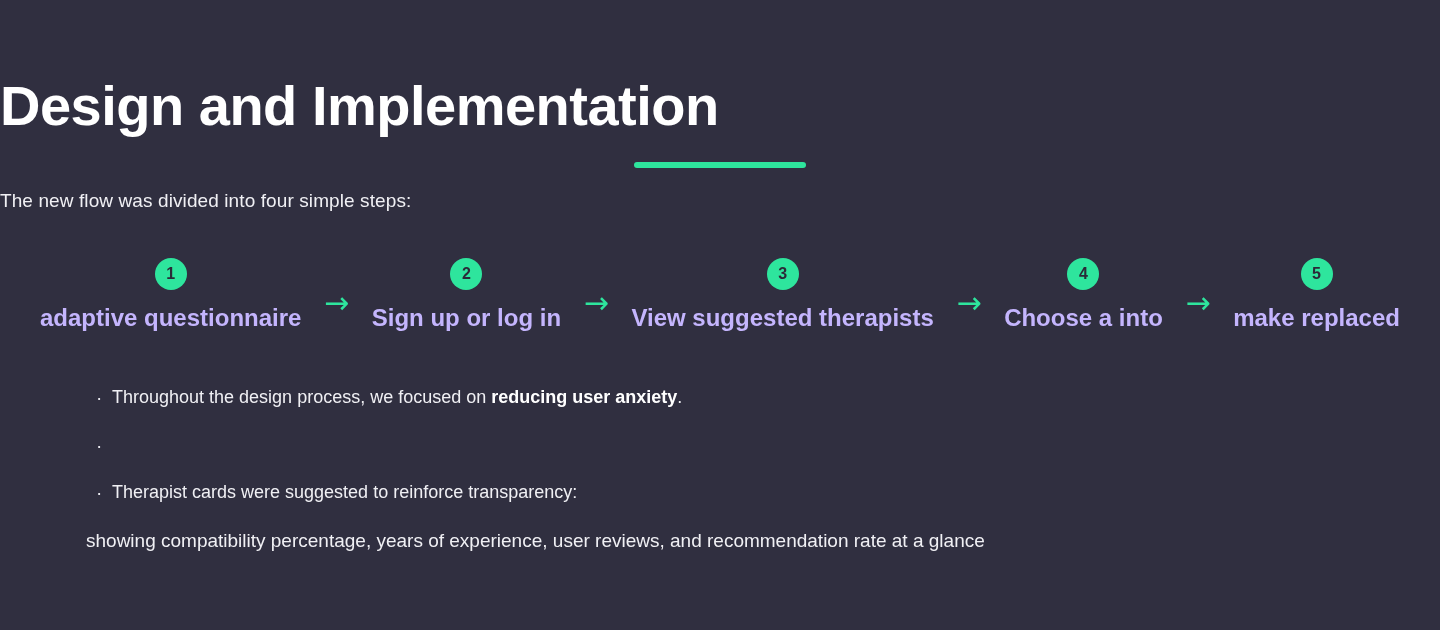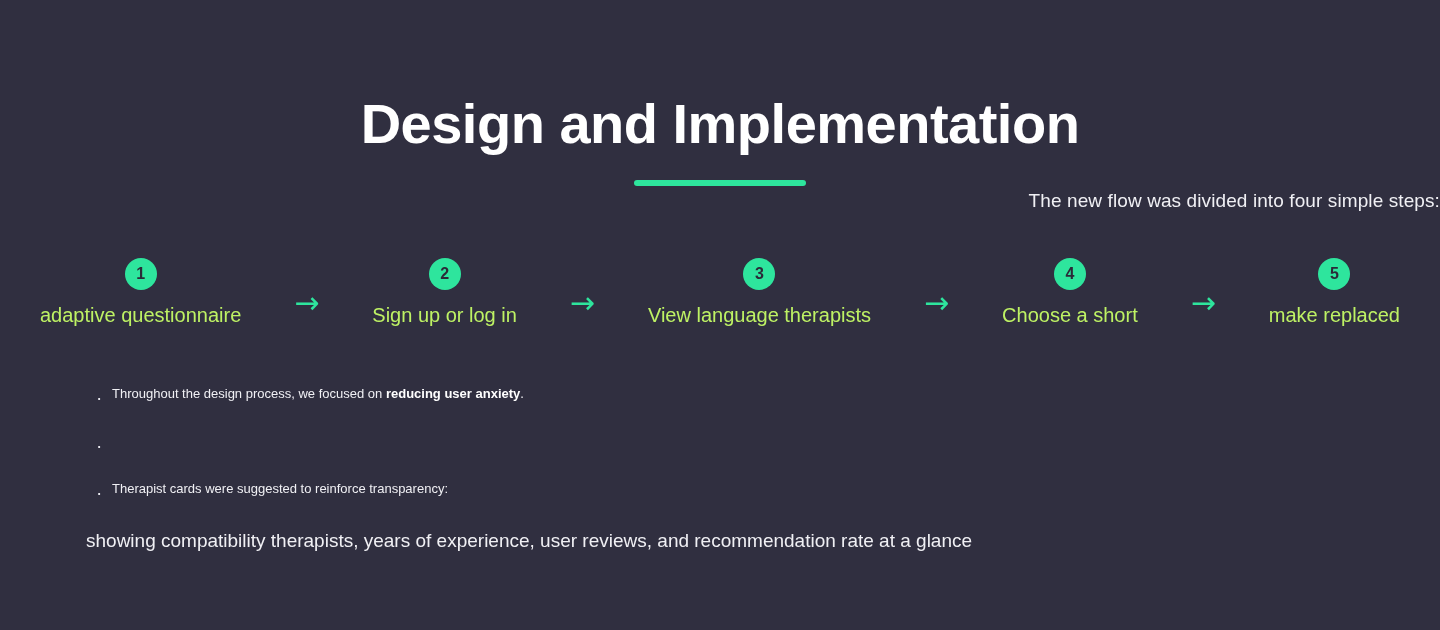--- a/index.html
+++ b/index.html
@@ -13,22 +13,22 @@
   .slide {
     position:relative;
     width:1440px;
     height:630px;
     background:#302F40;
   }
 
   
   .title-wrap {
     position:absolute;
-    top:96px; left:0; right:0;
-    text-align:center;
+    top:78px; left:0; right:0;
+    text-align:left;
   }
   .page-title {
     font-size:56px;
     font-weight:700;
     color:#FFFFFF;
     letter-spacing:-0.5px;
     line-height:1.0;
     white-space:nowrap;
   }
   .title-underline {
@@ -36,21 +36,21 @@
     height:6px;
     background:#2EE59D;
     border-radius:3px;
     margin:28px auto 0 auto;
   }
 
   
   .subtitle {
     position:absolute;
     top:190px; left:0; right:0;
-    text-align:right;
+    text-align:left;
     font-size:19px;
     color:#F0F0F4;
     font-weight:400;
     letter-spacing:0.1px;
   }
 
   
   .steps {
     position:absolute;
     top:258px;
@@ -74,24 +74,24 @@
     color:#2B2A38;
     font-size:16px;
     font-weight:600;
     display:flex;
     align-items:center;
     justify-content:center;
     line-height:1;
   }
   .step-label {
     margin-top:14px;
-    font-size:20px;
-    color:#bef264;
+    font-size:24px;
+    color:#c4b5fd;
     white-space:nowrap;
-    font-weight:400;
+    font-weight:700;
   }
   .step-arrow {
     flex:0 0 auto;
     color:#2EE59D;
     font-size:30px;
     line-height:1;
     margin-top:30px;
     font-family:"DejaVu Sans", sans-serif;
     font-weight:400;
   }
@@ -110,21 +110,21 @@
   }
   .bullet-dot {
     width:16px;
     flex:0 0 16px;
     color:#E8E8EF;
     font-size:19px;
     line-height:1.35;
     text-align:left;
   }
   .bullet-text {
-    font-size:13px;
+    font-size:18px;
     color:#F0F0F4;
     line-height:1.35;
     font-weight:400;
   }
   .bullet-text b {
     font-weight:700;
     color:#FFFFFF;
   }
   .trailing-line {
     margin-top:12px;
@@ -152,26 +152,26 @@
         <div class="step-label">adaptive questionnaire</div>
       </div>
       <div class="step-arrow">→</div>
       <div class="step">
         <div class="step-badge">2</div>
         <div class="step-label">Sign up or log in</div>
       </div>
       <div class="step-arrow">→</div>
       <div class="step">
         <div class="step-badge">3</div>
-        <div class="step-label">View language therapists</div>
+        <div class="step-label">View suggested therapists</div>
       </div>
       <div class="step-arrow">→</div>
       <div class="step">
         <div class="step-badge">4</div>
-        <div class="step-label">Choose a short</div>
+        <div class="step-label">Choose a into</div>
       </div>
       <div class="step-arrow">→</div>
       <div class="step">
         <div class="step-badge">5</div>
         <div class="step-label">make replaced</div>
       </div>
     </div>
 
   <div class="bullets">
     <div id="bullets-container">
@@ -180,16 +180,16 @@
           <span class="bullet-text">Throughout the design process, we focused on <b>reducing user anxiety</b>.</span>
         </div>
         <div class="bullet-row">
           <span class="bullet-dot">·</span>
         </div>
         <div class="bullet-row">
           <span class="bullet-dot">·</span>
           <span class="bullet-text">Therapist cards were suggested to reinforce transparency:</span>
         </div>
       </div>
-    <div class="trailing-line">showing compatibility therapists, years of experience, user reviews, and recommendation rate at a glance</div>
+    <div class="trailing-line">showing compatibility percentage, years of experience, user reviews, and recommendation rate at a glance</div>
   </div>
 
 </div>
 
 </body></html>

